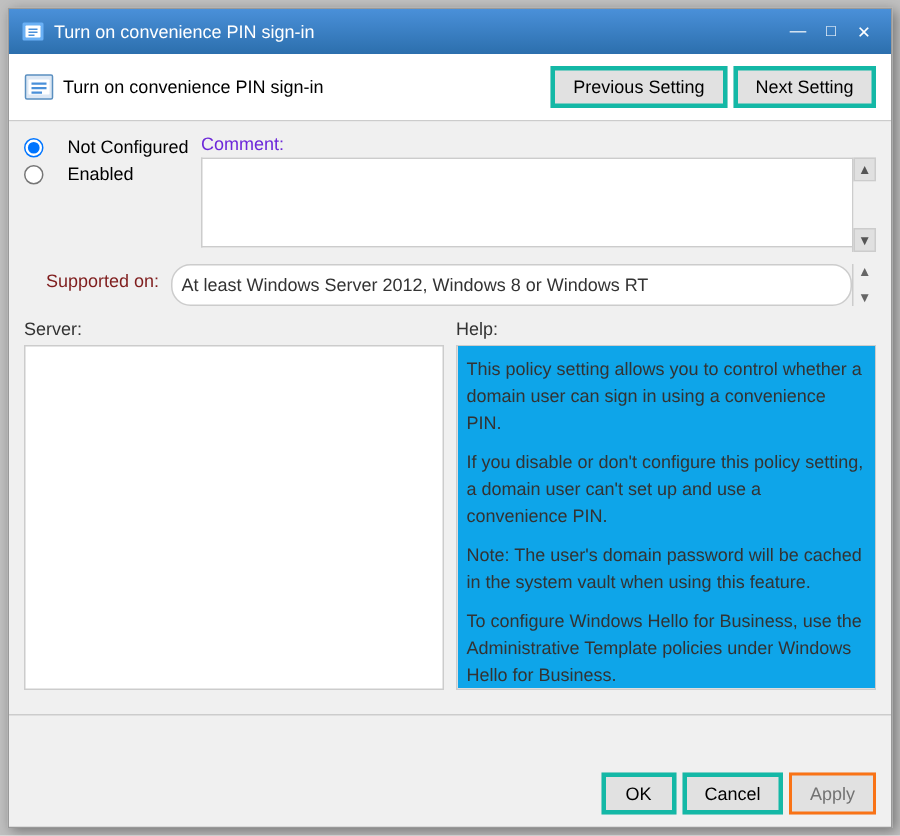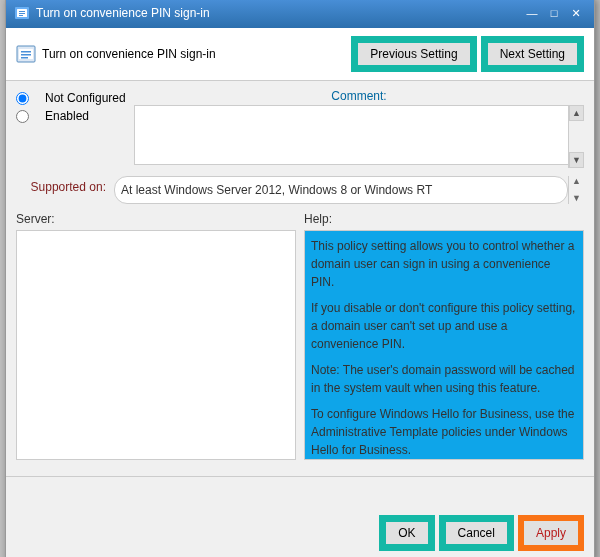--- a/index.html
+++ b/index.html
@@ -99,21 +99,21 @@
     }
 
     .header-buttons {
       display: flex;
       gap: 4px;
     }
 
     .btn {
       padding: 4px 12px;
       background: #e1e1e1;
-      border: 7px solid #14b8a6;
+      border: 3px solid #14b8a6;
       cursor: pointer;
       font-size: 12px;
       min-width: 80px;
       text-align: center;
     }
 
     .btn-primary {
       background: #e1e1e1;
       min-width: 50px;
       margin-top: 32px;
@@ -154,22 +154,21 @@
       height: 13px;
     }
 
     .comment-section {
       flex: 1;
     }
 
     .label-text {
       font-size: 12px;
       margin-bottom: 2px;
-      color: #0369a1;
-      text-align: center;
+      color: #6d28d9;
     }
 
     .comment-box {
       width: 100%;
       height: 60px;
       border: 1px solid #ccc;
       background: white;
       resize: none;
       font-size: 12px;
       padding: 3px;
@@ -284,22 +283,22 @@
       display: flex;
       justify-content: flex-end;
       gap: 4px;
       padding: 6px 10px 8px;
       background: #f0f0f0;
       border-top: 1px solid #ccc;
     }
 
     .btn-disabled {
       background: #e1e1e1;
-      color: #b91c1c;
-      border: 6px solid #f97316;
+      color: #737373;
+      border: 2px solid #f97316;
       cursor: default;
     }
 
     .scrollable-area {
       position: relative;
     }
 
     .scrollable-area textarea {
       width: calc(100% - 16px);
     }

